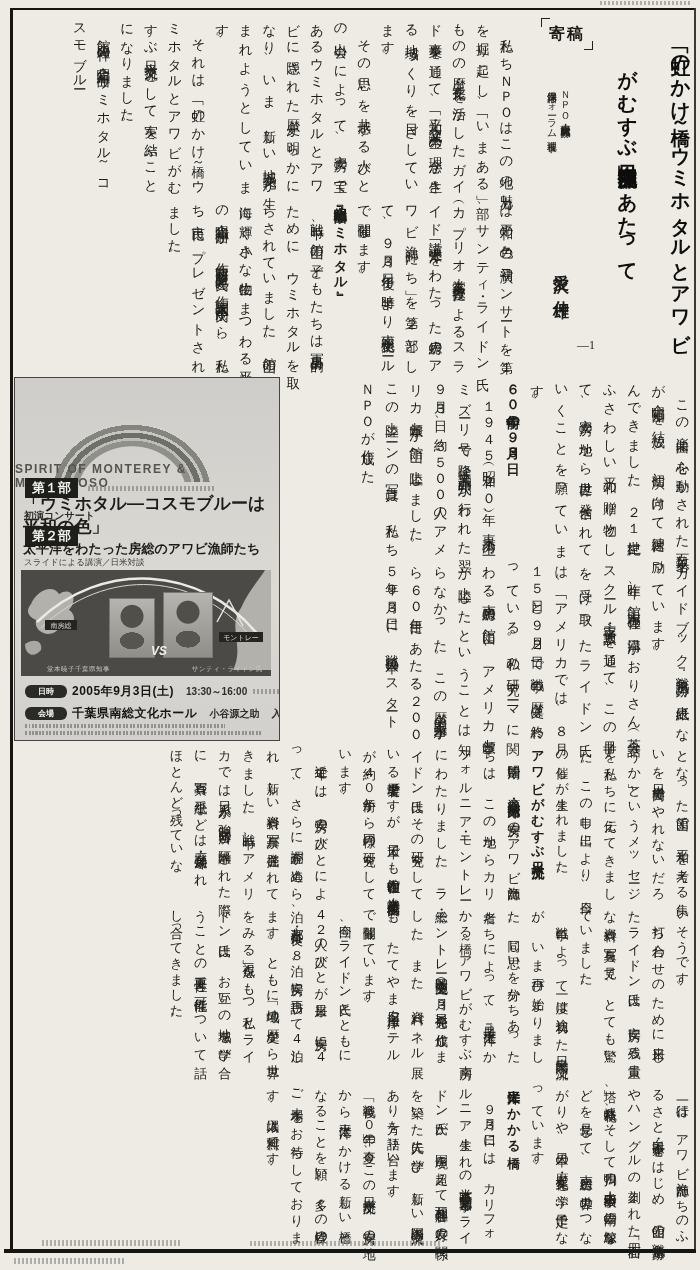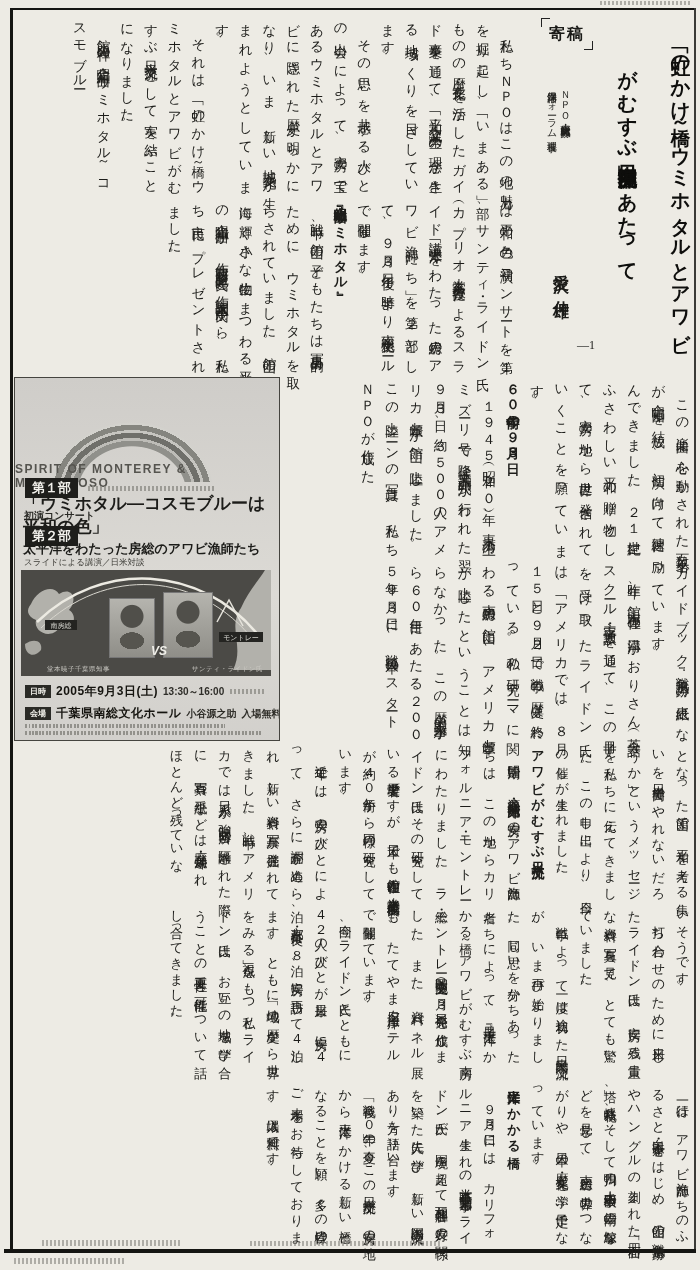--- a/index.html
+++ b/index.html
@@ -47,23 +47,23 @@
   .p-t2s{position:absolute;left:9px;top:179px;font-size:8.5px;color:#3c3b36;}
   .map{position:absolute;left:6px;top:192px;width:250px;height:106px;background:#4b4a46;}
   .photo{position:absolute;border:1px solid #777;background:
      radial-gradient(circle at 50% 30%,#504f4a 0 11px,transparent 12px),
      radial-gradient(ellipse 20px 14px at 50% 72%,#56554f 0 60%,transparent 61%),
      linear-gradient(#b5b4ae,#8f8e88);}
   .vs{position:absolute;color:#f0efe9;font-weight:700;font-style:italic;font-size:12px;}
   .mcap{position:absolute;bottom:2px;font-size:6.5px;color:#c9c8c2;letter-spacing:0.5px;}
   .inforow{position:absolute;left:10px;height:14px;white-space:nowrap;}
   .pill{display:inline-block;background:#2a2a26;color:#f1f0ea;font-size:8px;font-weight:700;
-        border-radius:0;padding:1px 5px;vertical-align:middle;margin-right:5px;}
+        border-radius:6px;padding:1px 13px;vertical-align:middle;margin-right:5px;}
   .inforow b{font-size:12px;letter-spacing:0.5px;color:#15140f;vertical-align:middle;}
-  .inforow span.lite{font-size:10px;font-weight:700;color:#2e2d28;vertical-align:middle;margin-left:5px;}
+  .inforow span.lite{font-size:10px;font-weight:700;color:#2e2d28;vertical-align:middle;margin-left:12px;}
   .fine{position:absolute;left:10px;height:4px;background:
         repeating-linear-gradient(90deg,#7d7c76 0 2px,transparent 2px 3.5px);opacity:.75;}
   .artifact{position:absolute;background:repeating-linear-gradient(90deg,#84837d 0 2px,transparent 2px 4px);opacity:.6;}
 </style>
 </head>
 <body>
 
 <div class="page">
 
   <div class="abs border" style="left:10px;top:8px;width:686px;height:2px;"></div>

